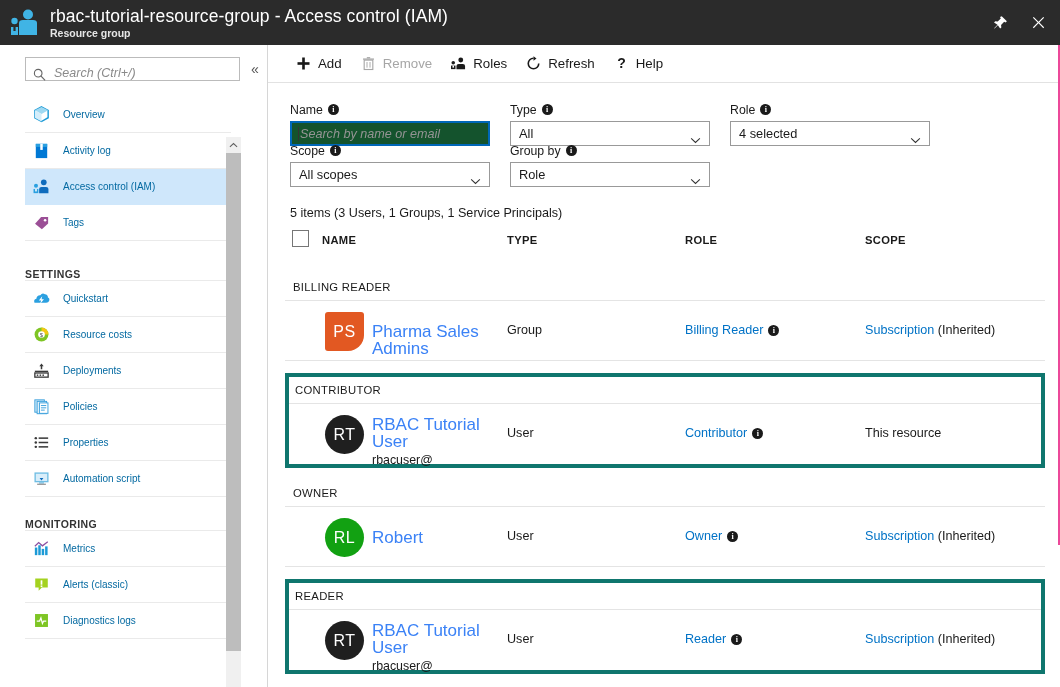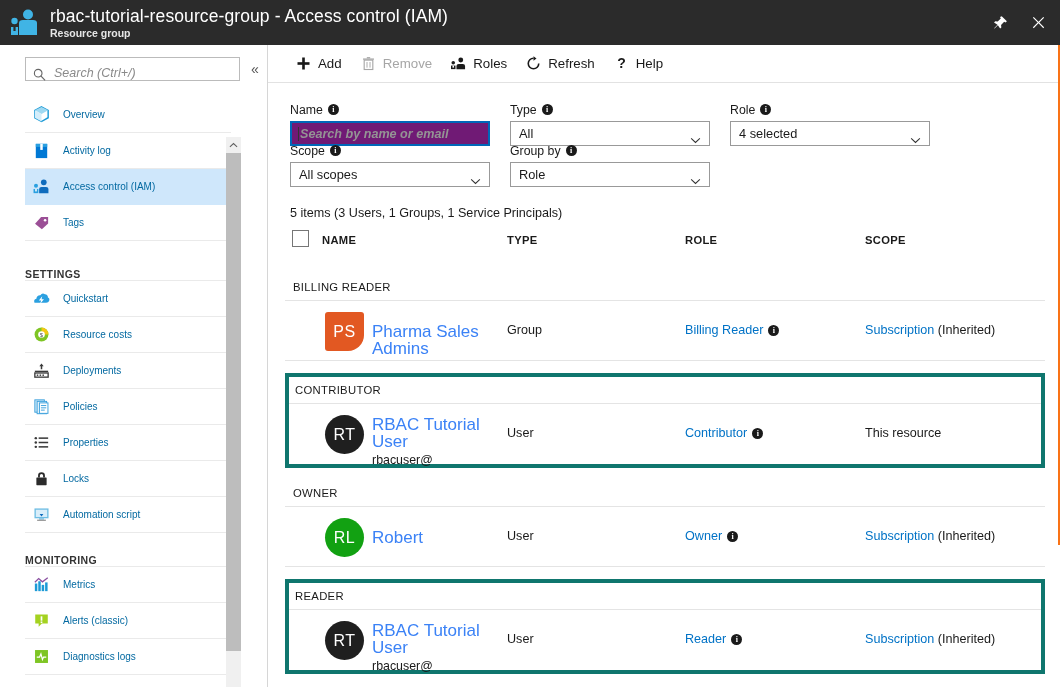--- a/index.html
+++ b/index.html
@@ -87,21 +87,21 @@
     cursor: pointer;
   }
   .nav-scroll-thumb {
     position: absolute; top: 16px; left: 0; width: 15px; height: 498px;
     background: #bdbdbd; cursor: pointer;
   }
 
   
   .main {
     position: absolute; top: 45px; left: 268px; width: 792px; height: 500px;
-    background: #fff; border-right: 2px solid #f97316;
+    background: #fff; border-right: 2px solid #ec4899;
   }
   .toolbar {
     position: absolute; top: 0; left: 0; width: 790px; height: 38px;
     border-bottom: 1px solid #e2e2e2; display: flex; align-items: center;
     padding-left: 18px;
   }
   .tb-btn {
     display: flex; align-items: center; height: 30px; padding: 0 9px;
     cursor: pointer; color: #1a1a1a;
   }
@@ -118,22 +118,22 @@
     font-size: 12.3px; color: #1a1a1a; display: flex; align-items: center;
     height: 17px; margin-bottom: 3px;
   }
   .info-ico {
     width: 11px; height: 11px; border-radius: 50%; background: #1a1a1a;
     color: #fff; font-size: 8px; font-weight: 700; display: inline-flex;
     align-items: center; justify-content: center; margin-left: 5px;
     font-family: "Liberation Serif", serif; cursor: pointer; flex: none;
   }
   .fl-input {
-    height: 25px; border: 2px solid #0067b8; background: #701a75;
-    display: flex; align-items: center; padding-left: 6px; font-weight: bold;
+    height: 25px; border: 2px solid #0067b8; background: #14532d;
+    display: flex; align-items: center; padding-left: 6px;
   }
   .fl-caret-blink {
     width: 1px; height: 14px; background: #333; margin-right: 1px;
   }
   .fl-ph { font-size: 12.6px; font-style: italic; color: #949494; }
   .fl-select {
     height: 25px; border: 1px solid #999; background: #fff;
     display: flex; align-items: center; justify-content: space-between;
     padding: 0 8px 0 8px; cursor: pointer;
   }
@@ -365,29 +365,20 @@
           <rect x="7" y="4.6" width="10" height="1.6" fill="#3a3a3a"></rect>
           <circle cx="4" cy="10" r="1.3" fill="#3a3a3a"></circle>
           <rect x="7" y="9.2" width="10" height="1.6" fill="#3a3a3a"></rect>
           <circle cx="4" cy="14.6" r="1.3" fill="#3a3a3a"></circle>
           <rect x="7" y="13.8" width="10" height="1.6" fill="#3a3a3a"></rect>
         </svg>
       </span>
       <span class="nav-label">Properties</span>
     </div>
 
-    <div class="nav-item">
-      <span class="nav-ico">
-        <svg viewBox="0 0 20 20" width="19" height="19">
-          <path d="M6.4 9 L6.4 6.8 Q6.4 3.4 10 3.4 Q13.6 3.4 13.6 6.8 L13.6 9 L11.7 9 L11.7 6.8 Q11.7 5.2 10 5.2 Q8.3 5.2 8.3 6.8 L8.3 9 Z" fill="#2b2b2b"></path>
-          <rect x="4.6" y="9" width="10.8" height="8" rx="0.6" fill="#2b2b2b"></rect>
-        </svg>
-      </span>
-      <span class="nav-label">Locks</span>
-    </div>
 
     <div class="nav-item">
       <span class="nav-ico">
         <svg viewBox="0 0 20 20" width="19" height="19">
           <rect x="2.6" y="3.6" width="14.8" height="10.4" fill="#6fbde3"></rect>
           <rect x="4" y="5" width="12" height="7.6" fill="#d9eefa"></rect>
           <path d="M10 6.4 L10 9.6 L12 9.6 L10 12 L8 9.6 L10 9.6" fill="#0f6cbd"></path>
           <rect x="7.4" y="14" width="5.2" height="1.4" fill="#6fbde3"></rect>
           <rect x="5.4" y="15.4" width="9.2" height="1.4" fill="#9a9a9a"></rect>
         </svg>

